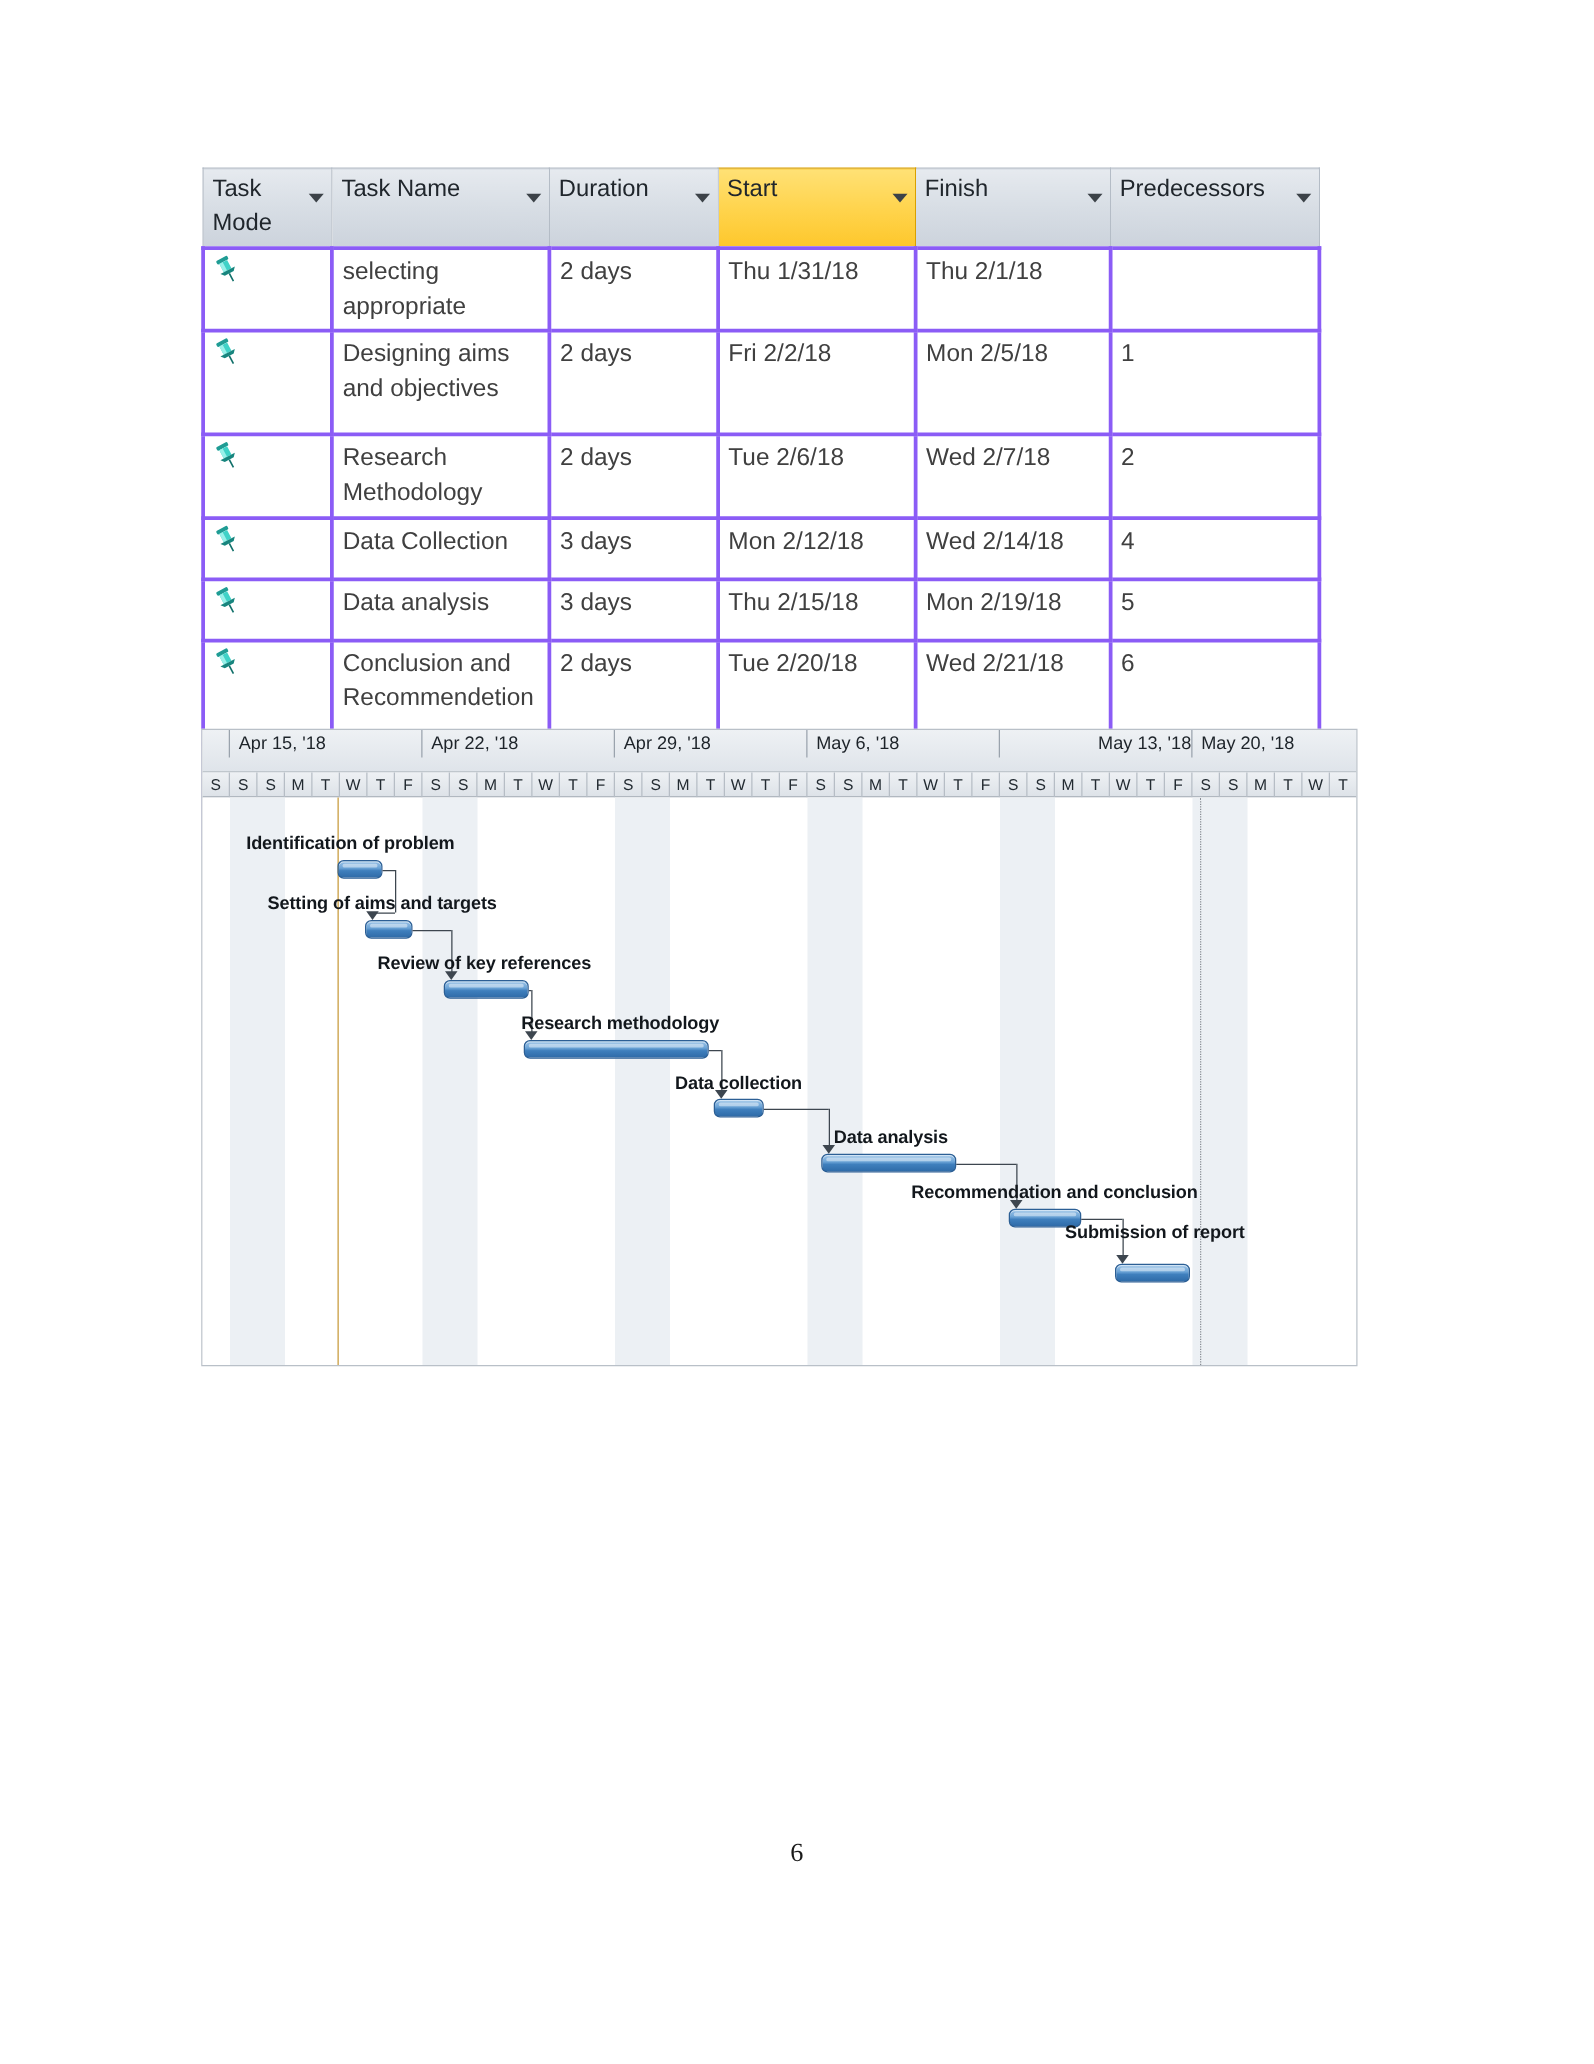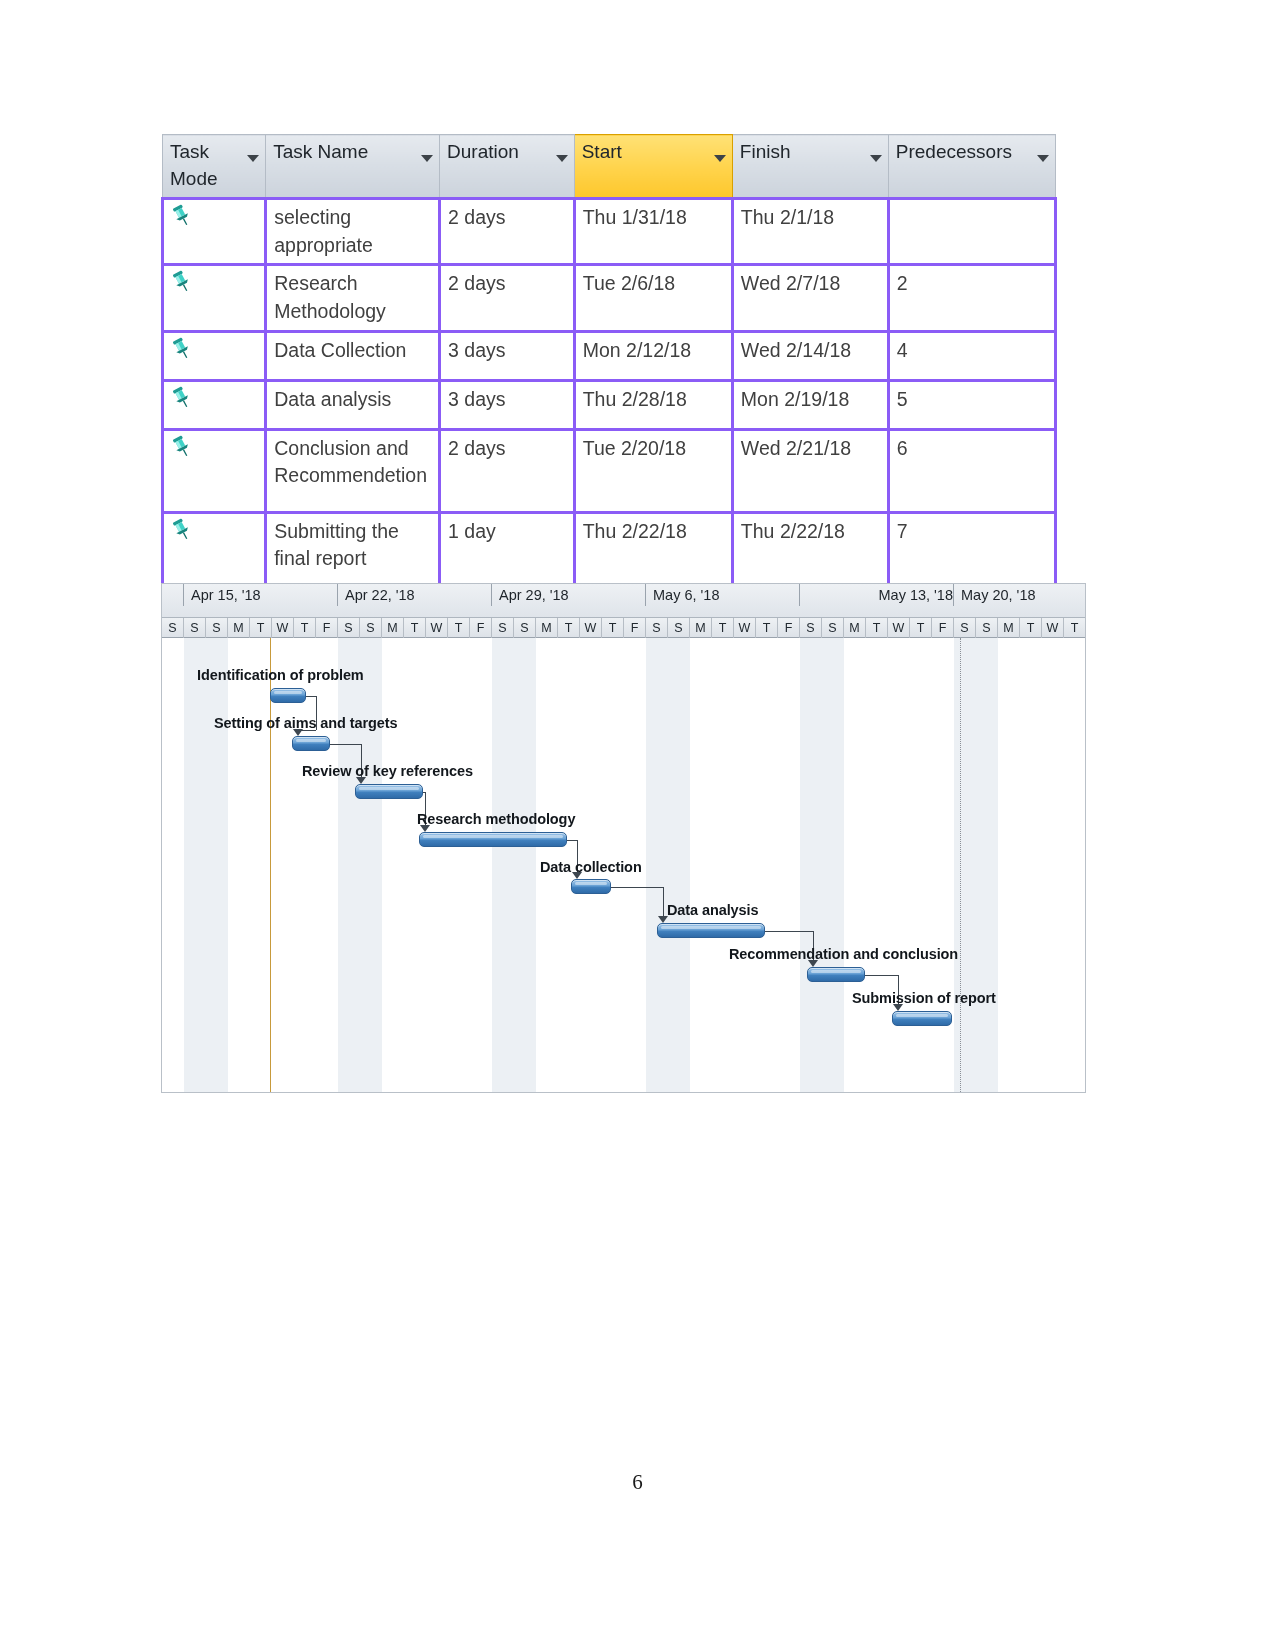--- a/index.html
+++ b/index.html
@@ -249,20 +249,36 @@
                 <rect x="10.4" y="15" width="1.3" height="7" fill="#0f6f69"></rect>
               </g>
             </svg></span></td>
         <td class="row-h1">selecting appropriate</td>
         <td class="row-h1">2 days</td>
         <td class="row-h1">Thu 1/31/18</td>
         <td class="row-h1">Thu 2/1/18</td>
         <td class="row-h1"></td>
       </tr>
       <tr>
+        <td class="mode-cell row-h2"><span class="pin-icon"><svg width="22" height="24" viewBox="0 0 22 24">
+              <g transform="rotate(-28 11 12)">
+                <rect x="6" y="1.5" width="10" height="3.2" rx="1" fill="#1f9c94"></rect>
+                <rect x="7.5" y="4.7" width="7" height="7.5" fill="#3fd2c7"></rect>
+                <rect x="7.5" y="4.7" width="3" height="7.5" fill="#9af0e9"></rect>
+                <path d="M4.5 12.2 H17.5 L15 15 H7 Z" fill="#17857e"></path>
+                <rect x="10.4" y="15" width="1.3" height="7" fill="#0f6f69"></rect>
+              </g>
+            </svg></span></td>
+        <td class="row-h2">Designing aims and objectives</td>
+        <td class="row-h2">2 days</td>
+        <td class="row-h2">Fri 2/2/18</td>
+        <td class="row-h2">Mon 2/5/18</td>
+        <td class="row-h2">1</td>
+      </tr>
+      <tr>
         <td class="mode-cell row-h1"><span class="pin-icon"><svg width="22" height="24" viewBox="0 0 22 24">
               <g transform="rotate(-28 11 12)">
                 <rect x="6" y="1.5" width="10" height="3.2" rx="1" fill="#1f9c94"></rect>
                 <rect x="7.5" y="4.7" width="7" height="7.5" fill="#3fd2c7"></rect>
                 <rect x="7.5" y="4.7" width="3" height="7.5" fill="#9af0e9"></rect>
                 <path d="M4.5 12.2 H17.5 L15 15 H7 Z" fill="#17857e"></path>
                 <rect x="10.4" y="15" width="1.3" height="7" fill="#0f6f69"></rect>
               </g>
             </svg></span></td>
         <td class="row-h1">Research Methodology</td>
@@ -292,21 +308,21 @@
               <g transform="rotate(-28 11 12)">
                 <rect x="6" y="1.5" width="10" height="3.2" rx="1" fill="#1f9c94"></rect>
                 <rect x="7.5" y="4.7" width="7" height="7.5" fill="#3fd2c7"></rect>
                 <rect x="7.5" y="4.7" width="3" height="7.5" fill="#9af0e9"></rect>
                 <path d="M4.5 12.2 H17.5 L15 15 H7 Z" fill="#17857e"></path>
                 <rect x="10.4" y="15" width="1.3" height="7" fill="#0f6f69"></rect>
               </g>
             </svg></span></td>
         <td class="row-h1">Data analysis</td>
         <td class="row-h1">3 days</td>
-        <td class="row-h1">Thu 2/28/18</td>
+        <td class="row-h1">Thu 2/15/18</td>
         <td class="row-h1">Mon 2/19/18</td>
         <td class="row-h1">5</td>
       </tr>
       <tr>
         <td class="mode-cell row-h2"><span class="pin-icon"><svg width="22" height="24" viewBox="0 0 22 24">
               <g transform="rotate(-28 11 12)">
                 <rect x="6" y="1.5" width="10" height="3.2" rx="1" fill="#1f9c94"></rect>
                 <rect x="7.5" y="4.7" width="7" height="7.5" fill="#3fd2c7"></rect>
                 <rect x="7.5" y="4.7" width="3" height="7.5" fill="#9af0e9"></rect>
                 <path d="M4.5 12.2 H17.5 L15 15 H7 Z" fill="#17857e"></path>
@@ -430,18 +446,18 @@
       <div class="glabel" style="left: 505px; top: 264px;">Data analysis</div>
       <div class="gbar" style="left: 495px; top: 285px; width: 108px;"></div>
       <div class="link" style="left: 603px; top: 293px; width: 48px; border-top-width: 1px;"></div>
       <div class="link" style="left: 651px; top: 293px; height: 30px; border-left-width: 1px;"></div>
       <div class="arrow-down" style="left: 646px; top: 322px;"></div>
       <div class="glabel" style="left: 567px; top: 308px;">Recommendation and conclusion</div>
       <div class="gbar" style="left: 645px; top: 329px; width: 58px;"></div>
       <div class="link" style="left: 703px; top: 337px; width: 33px; border-top-width: 1px;"></div>
       <div class="link" style="left: 736px; top: 337px; height: 30px; border-left-width: 1px;"></div>
       <div class="arrow-down" style="left: 731px; top: 366px;"></div>
-      <div class="glabel" style="left: 690px; top: 352px;">Submission of report</div>
+      <div class="glabel" style="left: 690px; top: 340px;">Submission of report</div>
       <div class="gbar" style="left: 730px; top: 373px; width: 60px;"></div>
     </div>
 </div>
 
 <div id="page-number">6</div>
 
 </body></html>

